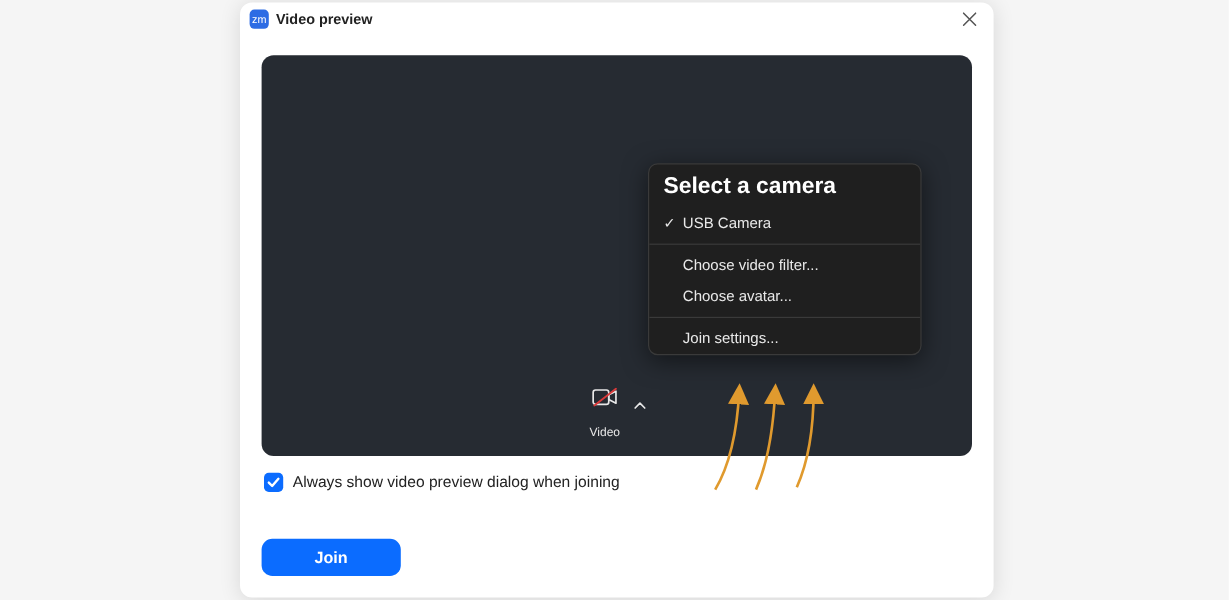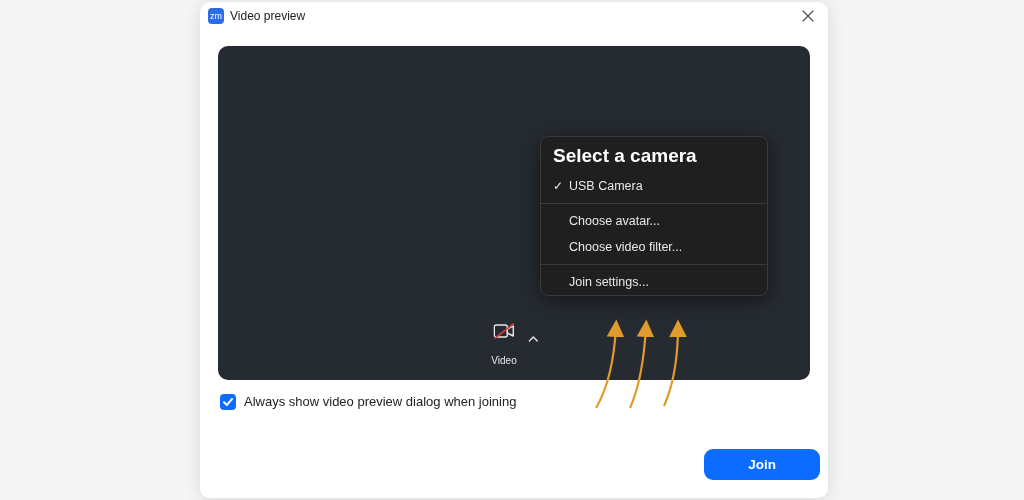--- a/index.html
+++ b/index.html
@@ -36,21 +36,21 @@
     border-radius: 4px;
     background: #2d6ce4;
     color: #fff;
     font-size: 9px;
     display: flex;
     align-items: center;
     justify-content: center;
     margin-right: 6px;
     font-weight: 400;
   }
-  .title-text { flex: 0 0 auto; }
+  .title-text { flex: 0 0 auto; font-weight: bold; }
   .title-spacer { flex: 1 1 auto; }
   .close-btn {
     width: 24px; height: 24px;
     display: flex; align-items: center; justify-content: center;
     color: #555; font-size: 14px; font-weight: 400; cursor: pointer;
   }
   .preview-area {
     margin: 16px 18px 0 18px;
     height: 334px;
     background: #262b32;
@@ -122,21 +122,21 @@
   .cb {
     width: 16px; height: 16px; border-radius: 4px;
     background: #0b6cff;
     margin-right: 8px;
     display: flex; align-items: center; justify-content: center;
     cursor: pointer;
   }
   .cb svg { display: block; }
   .button-row {
     margin-top: auto;
-    display: flex; justify-content: flex-end;
+    display: flex; 
     padding: 0 8px 18px 18px;
   }
   .join-btn {
     background: #0b6cff;
     color: #fff;
     border: none;
     border-radius: 9px;
     font-size: 13.5px;
     font-weight: 600;
     padding: 8px 44px;
@@ -183,24 +183,24 @@
     </div>
 
     <div class="menu">
       <div class="menu-header">Select a camera</div>
       <div class="menu-item">
         <span class="menu-check">✓</span>
         <span>USB Camera</span>
       </div>
       <div class="menu-sep"></div>
       <div class="menu-item indent">
+        <span>Choose video filter...</span>
+      </div>
+      <div class="menu-item indent">
         <span>Choose avatar...</span>
-      </div>
-      <div class="menu-item indent">
-        <span>Choose video filter...</span>
       </div>
       <div class="menu-sep"></div>
       <div class="menu-item indent">
         <span>Join settings...</span>
       </div>
     </div>
 
     <svg class="annotations" width="628" height="380" style="overflow:visible">
       <defs>
         <marker id="arrowhead" markerWidth="8" markerHeight="8" refX="5" refY="4" orient="auto">

